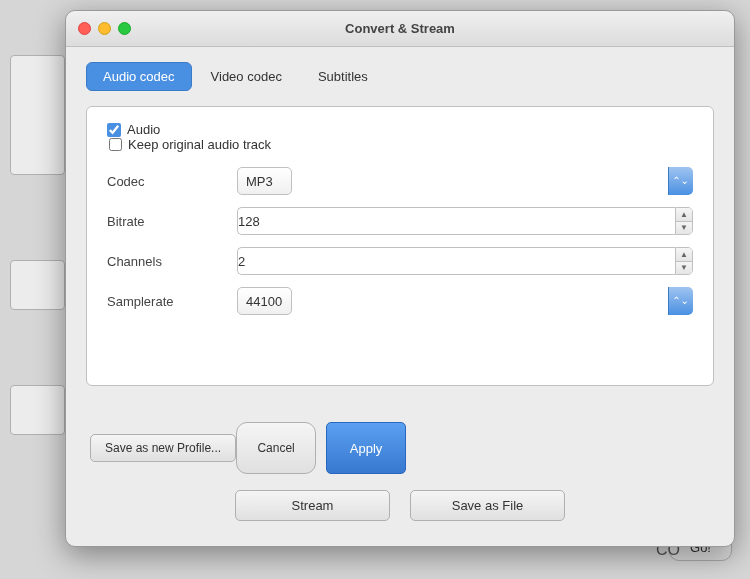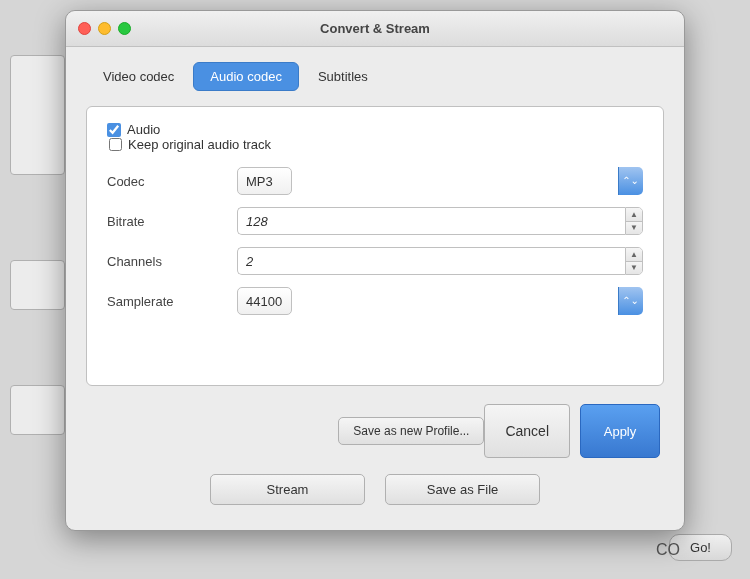--- a/index.html
+++ b/index.html
@@ -59,21 +59,21 @@
       font-size: 13px;
       color: #333;
       cursor: pointer;
     }
 
     
     .dialog {
       position: absolute;
       top: 10px;
       left: 65px;
-      width: 620px;
+      width: 670px;
       background: #ececec;
       border-radius: 10px;
       border: 1px solid #999;
       box-shadow: 0 8px 30px rgba(0,0,0,0.4);
       overflow: hidden;
     }
 
     
     .titlebar {
       background: linear-gradient(to bottom, #f0f0f0, #dcdcdc);
@@ -247,25 +247,24 @@
       position: relative;
       display: flex;
     }
 
     .spinner-input {
       flex: 1;
       height: 28px;
       border: 1px solid #c0c0c0;
       border-radius: 5px 0 0 5px;
       background: white;
-      padding: 0 8px;
+      padding: 0 0;
       font-size: 13px;
       color: #333;
       border-right: none;
-      font-style: italic;
     }
 
     .spinner-buttons {
       display: flex;
       flex-direction: column;
       width: 18px;
       border: 1px solid #c0c0c0;
       border-radius: 0 5px 5px 0;
       overflow: hidden;
     }
@@ -285,22 +284,22 @@
     }
 
     .spinner-btn:last-child {
       border-bottom: none;
     }
 
     
     .dialog-bottom {
       display: flex;
       align-items: center;
-      justify-content: flex-end;
-      margin-top: 18px;
+      justify-content: flex-start;
+      margin-top: 36px;
       padding: 0 4px;
     }
 
     .btn-save-profile {
       background: linear-gradient(to bottom, #f5f5f5, #e0e0e0);
       border: 1px solid #b0b0b0;
       border-radius: 5px;
       padding: 6px 14px;
       font-size: 12px;
       color: #333;
@@ -308,23 +307,23 @@
     }
 
     .btn-right-group {
       display: flex;
       gap: 10px;
     }
 
     .btn-cancel {
       background: linear-gradient(to bottom, #f5f5f5, #e0e0e0);
       border: 1px solid #b0b0b0;
-      border-radius: 4px;
+      border-radius: 11px;
       padding: 18px 20px;
-      font-size: 14px;
+      font-size: 12px;
       color: #333;
       cursor: pointer;
       min-width: 80px;
     }
 
     .btn-apply {
       background: linear-gradient(to bottom, #5aa0f0, #3878d0);
       border: 1px solid #2a68c0;
       border-radius: 5px;
       padding: 16px 20px;
@@ -387,22 +386,22 @@
       <div class="wc wc-close"></div>
       <div class="wc wc-minimize"></div>
       <div class="wc wc-maximize"></div>
     </div>
     <span class="titlebar-title">Convert &amp; Stream</span>
   </div>
 
   <div class="dialog-body">
 
     <div class="tabs">
+      <div class="tab active">Audio codec</div>
       <div class="tab">Video codec</div>
-      <div class="tab active">Audio codec</div>
       <div class="tab">Subtitles</div>
     </div>
 
     <div class="content-area">
 
       <div class="checkbox-row">
         <input type="checkbox" checked="" style="">
         <span class="checkbox-label">Audio</span>
       </div>
 

